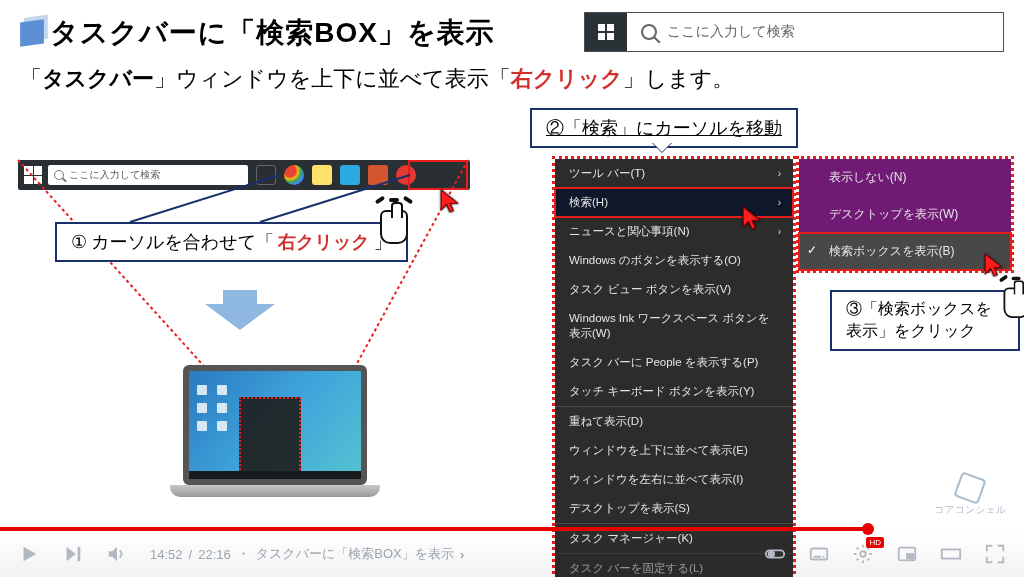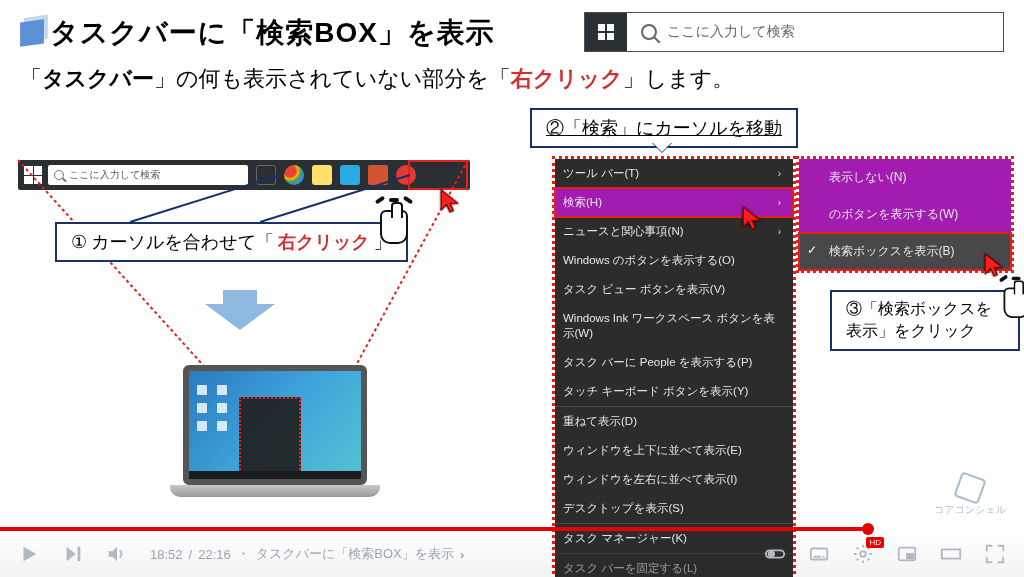--- a/index.html
+++ b/index.html
@@ -71,29 +71,29 @@
 .laptop .screen { width: 184px; height: 120px; margin: 0 auto; border: 6px solid #555; border-radius: 6px; background: linear-gradient(130deg,#2b7abf,#3ea4dc 50%,#55c3d0); position: relative; overflow: hidden; }
 .laptop .screen .menu { position: absolute; bottom: 6px; left: 50px; width: 62px; height: 76px; background: rgba(32,32,32,0.92); border: 2px dotted #e81d1c; }
 .laptop .screen .ltb { position: absolute; bottom: 0; left: 0; right: 0; height: 8px; background: #181c1f; }
 .laptop .screen .icons { position: absolute; top: 14px; left: 8px; display: grid; grid-template-columns: repeat(2,10px); gap: 8px 10px; }
 .laptop .screen .icons span { width: 10px; height: 10px; background: rgba(255,255,255,0.8); border-radius: 1px; }
 .laptop .base { width: 210px; height: 12px; background: linear-gradient(#c8c8c8,#999); border-radius: 0 0 10px 10px; }
 
 
 .ctx-wrap { position: absolute; top: 156px; left: 552px; width: 244px; border: 3px dotted #e81d1c; }
 .ctx { background: #2c2c2c; color: #e6e6e6; font-size: 11.5px; }
-.ctx .row { padding: 7px 8px; position: relative; display: flex; align-items: center; }
+.ctx .row { padding: 7px 14px; position: relative; display: flex; align-items: center; }
 .ctx .row.sep { border-top: 1px solid #4a4a4a; }
 .ctx .row .chev { position: absolute; right: 12px; color: #ddd; font-size: 10px; }
-.ctx .row.hl { background: #a21caf; }
+.ctx .row.hl { background: #0f172a; }
 .ctx .row.selected { outline: 2px solid #e81d1c; outline-offset: -1px; }
 
 
 .sub-wrap { position: absolute; top: 156px; left: 796px; width: 218px; border: 3px dotted #e81d1c; }
-.subm { background: #a21caf; color: #e6e6e6; font-size: 12px; }
+.subm { background: #701a75; color: #e6e6e6; font-size: 12px; }
 .subm .row { padding: 10px 14px 10px 30px; position: relative; }
 .subm .row.hl { background: #484848; outline: 2px solid #e81d1c; outline-offset: -1px; }
 .subm .row .chk { position: absolute; left: 8px; top: 10px; color: #fff; }
 
 
 .dots-svg { position: absolute; inset: 0; pointer-events: none; }
 .dots-svg line { stroke: #e81d1c; stroke-width: 2; stroke-dasharray: 3 3; }
 
 
 .wm { position: absolute; bottom: 60px; right: 18px; text-align: center; color: #879fb5; font-size: 10px; opacity: 0.7; margin-left: 32px; }
@@ -122,21 +122,21 @@
 <body>
 
 <div class="slide">
 
   <div class="title-row">
     <div class="doc-icon"></div>
     <div class="title-text">タスクバーに「検索BOX」を表示</div>
   </div>
 
   <div class="sub-row">
-    <span>「</span><span class="b">タスクバー</span><span>」の何も表示されていない部分を「</span><span class="red">右クリック</span><span>」します。</span>
+    <span>「</span><span class="b">タスクバー</span><span>」ウィンドウを上下に並べて表示「</span><span class="red">右クリック</span><span>」します。</span>
   </div>
 
   <div class="top-search">
     <div class="win-badge">
         <div class="win">
           <span></span>
           <span></span>
           <span></span>
           <span></span>
         </div>
@@ -267,21 +267,21 @@
         </div>
         <div class="row sep" style="opacity: 0.6;">
           <span>タスク バーを固定する(L)</span>
         </div>
       </div>
   </div>
 
   <div class="sub-wrap">
     <div class="subm" id="subm">
         <div class="row"><span>表示しない(N)</span></div>
-        <div class="row"><span>のボタンを表示する(W)</span></div>
+        <div class="row"><span>デスクトップを表示(W)</span></div>
         <div class="row hl"><span class="chk">✓</span><span>検索ボックスを表示(B)</span></div>
       </div>
   </div>
 
   <div class="cursor" style="top:188px;left:438px;">
     <svg viewBox="0 0 24 24">
         <path d="M3 2 L3 20 L8 15 L11 22 L14 21 L11 14 L18 14 Z" fill="#ff1e1e" stroke="#8b0000"></path>
       </svg>
   </div>
   <div class="cursor" style="top:205px;left:740px;">
@@ -323,21 +323,21 @@
         <path d="M5 4 L15 12 L5 20 Z M17 4 H20 V20 H17 Z"></path>
       </svg>
   </div>
   <div class="ctrl">
     <svg viewBox="0 0 24 24">
         <path d="M3 9 H7 L12 4 V20 L7 15 H3 Z"></path>
         <path d="M15 8 Q19 12 15 16" fill="none" stroke="#b3b9c3" stroke-width="2"></path>
       </svg>
   </div>
   <div class="time">
-    <span>18:52</span>
+    <span>14:52</span>
     <span>/</span>
     <span>22:16</span>
     <span>・</span>
     <span>タスクバーに「検索BOX」を表示</span>
     <span style="font-weight:700">›</span>
   </div>
   <div class="spacer"></div>
   <div class="right">
     <div class="rbtn">
       <svg viewBox="0 0 24 24">

